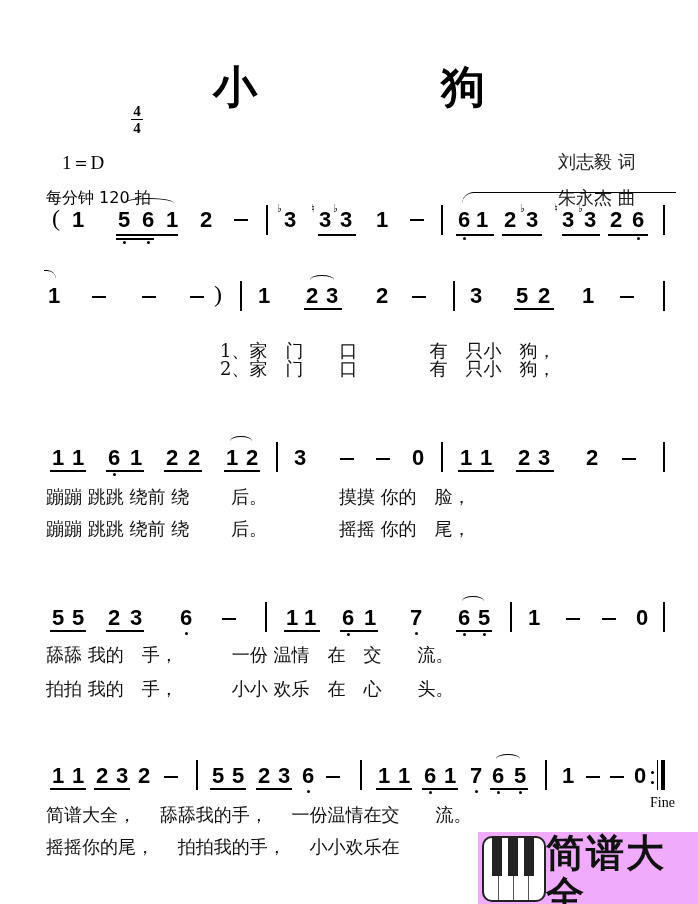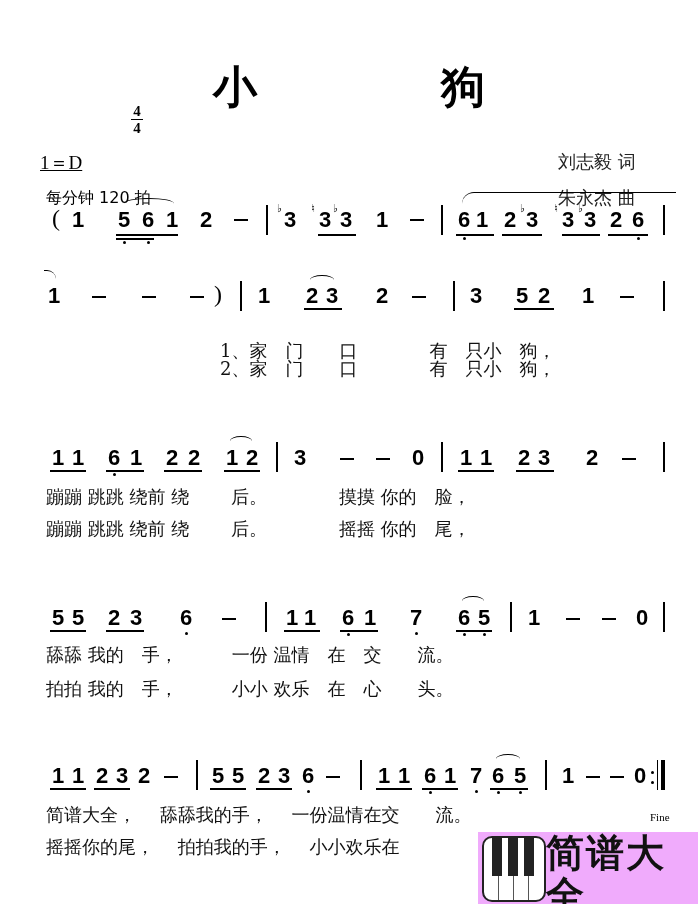--- a/index.html
+++ b/index.html
@@ -14,34 +14,34 @@
 
   .n { position:absolute; font-family:"Liberation Sans", sans-serif; font-size:22px; font-weight:bold; line-height:24px; text-align:center; width:16px; }
   .dash { position:absolute; height:2px; width:14px; background:#000; }
   .bar { position:absolute; width:2px; background:#000; height:30px; }
   .ul { position:absolute; height:1.5px; background:#000; }
   .dot { position:absolute; width:3px; height:3px; background:#000; border-radius:50%; }
   .acc { position:absolute; font-family:"DejaVu Sans", sans-serif; font-size:11px; line-height:11px; }
   .paren { position:absolute; font-family:"Liberation Serif", serif; font-size:24px; line-height:24px; }
   .slur { position:absolute; border-top:1.5px solid #000; border-radius:50% 50% 0 0; }
   .lyric { position:absolute; font-family:"DejaVu Serif", serif; font-size:18px; line-height:22px; white-space:pre; color:#111; }
-  .fine { position:absolute; font-family:"Liberation Serif", serif; font-size:11px;margin-top:16px; }
+  .fine { position:absolute; font-family:"Liberation Serif", serif; font-size:14px; }
   .logo { position:absolute; left:478px; top:832px; width:220px; height:72px; background:#f0abfc; }
   .logo-icon { position:absolute; left:4px; top:4px; width:60px; height:62px; border:2px solid #222; border-radius:10px; background:#fff; overflow:hidden; }
   .key { position:absolute; top:0; width:10px; height:38px; background:#222; }
   .keyline { position:absolute; top:0; width:1px; height:62px; background:#555; }
   .logo-text { position:absolute; left:68px; top:0; font-family:"DejaVu Sans", sans-serif; font-size:38px; font-weight:bold; line-height:42px; letter-spacing:2px; color:#111; }
   .logo-url { position:absolute; left:68px; top:42px; font-family:"DejaVu Sans", sans-serif; font-size:22px; line-height:26px; color:#111; }
 </style>
 </head>
 <body>
 
 <div class="abs title">小　狗</div>
 
-<div class="abs meta" style="left:40px; top:110px;text-decoration:underline;">1＝D</div>
+<div class="abs meta" style="left:62px; top:110px;">1＝D</div>
 <div class="frac" style="left:131px; top:104px;">
   <span>4</span>
   <span class="line"></span>
   <span>4</span>
 </div>
 <div class="abs meta-sm" style="left:46px; top:148px;">每分钟 120 拍</div>
 <div class="abs credit" style="left:558px; top:110px;">刘志毅 词</div>
 <div class="abs credit" style="left:558px; top:146px;">朱永杰 曲</div>
 
 <div>

